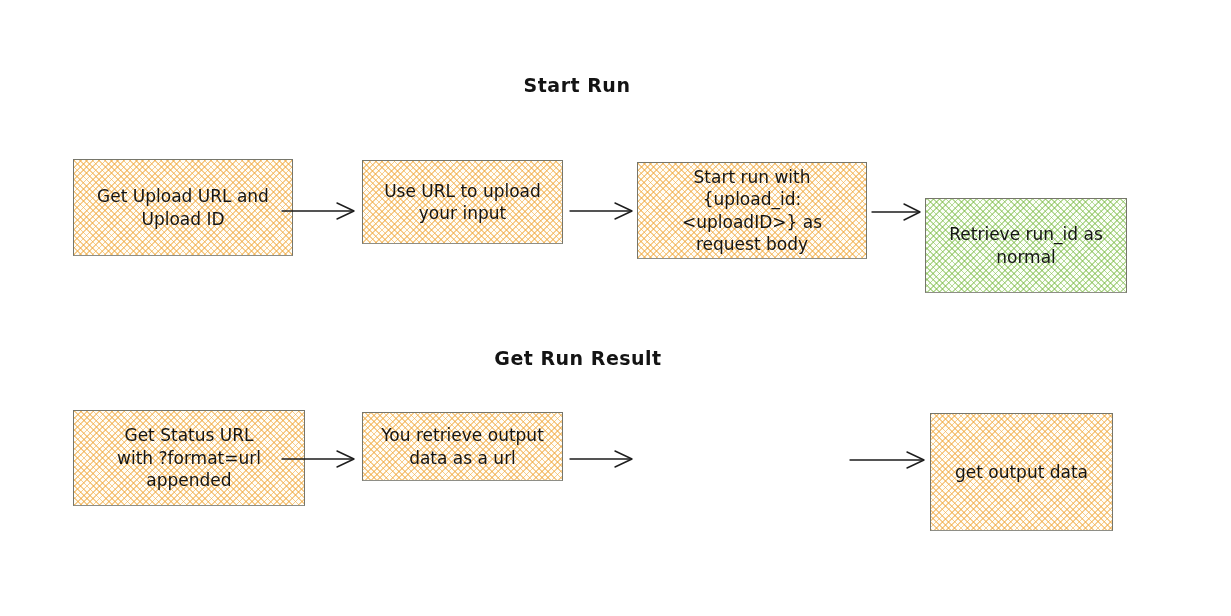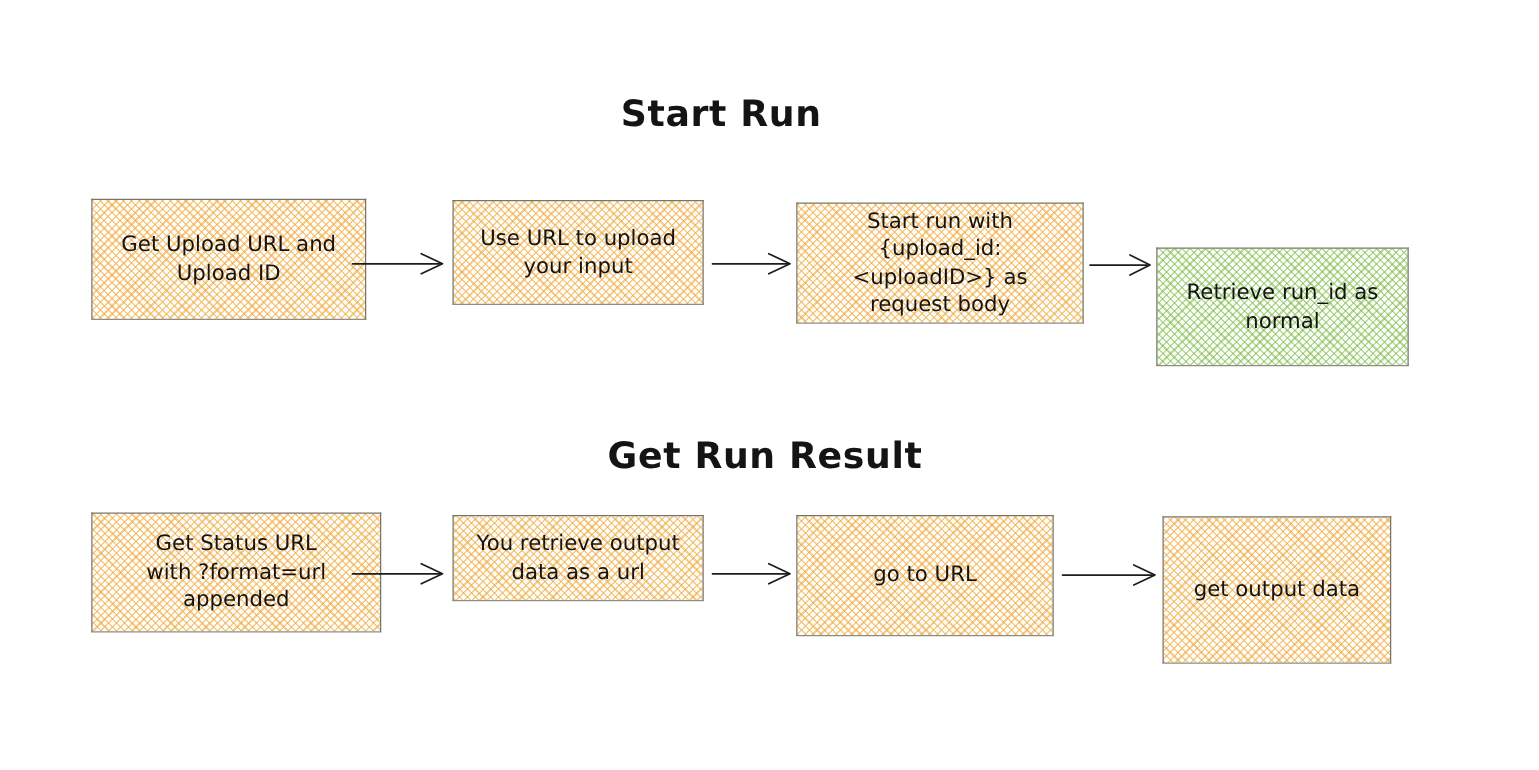--- a/index.html
+++ b/index.html
@@ -11,21 +11,21 @@
     position: relative;
     width: 1231px;
     height: 616px;
     background: var(--background, #ffffff);
     font-family: "DejaVu Sans", "Liberation Sans", sans-serif;
     overflow: hidden;
   }
   .section-title {
     position: absolute;
     transform: translateX(-50%);
-    font-size: 29px;
+    font-size: 19px;
     font-weight: bold;
     letter-spacing: 0.5px;
     color: var(--text, #141414);
     white-space: nowrap;
   }
   .box {
     position: absolute;
     box-sizing: border-box;
     display: flex;
     align-items: center;
@@ -102,21 +102,21 @@
   <svg class="arrow-svg" style="left:871px; top:200px;" width="52" height="24">
     <line x1="1" y1="12" x2="48" y2="12"></line>
     <polyline points="33,4 49,12 33,20"></polyline>
   </svg>
 
   <div class="box fill-green" style="left:925px; top:162px; width:202px; height:95px;margin-top:36px;">
     <span class="label">Retrieve run_id as
 normal</span>
   </div>
 
-  <div class="section-title" style="left:612px; top:347px;">Get Run Result</div>
+  <div class="section-title" style="left:578px; top:347px;">Get Run Result</div>
 
   <div class="box fill-orange" style="left:73px; top:410px; width:232px; height:96px;">
     <span class="label">Get Status URL
 with ?format=url
 appended</span>
   </div>
 
   <svg class="arrow-svg" style="left:281px; top:447px;" width="76" height="24">
     <line x1="1" y1="12" x2="72" y2="12"></line>
     <polyline points="56,4 73,12 56,20"></polyline>
@@ -125,23 +125,20 @@
   <div class="box fill-orange" style="left:362px; top:412px; width:201px; height:69px;">
     <span class="label">You retrieve output
 data as a url</span>
   </div>
 
   <svg class="arrow-svg" style="left:569px; top:447px;" width="66" height="24">
     <line x1="1" y1="12" x2="62" y2="12"></line>
     <polyline points="46,4 63,12 46,20"></polyline>
   </svg>
 
-  <div class="box fill-orange" style="left:637px; top:412px; width:206px; height:97px;">
-    <span class="label">go to URL</span>
-  </div>
 
   <svg class="arrow-svg" style="left:849px; top:448px;" width="78" height="24">
     <line x1="1" y1="12" x2="74" y2="12"></line>
     <polyline points="58,4 75,12 58,20"></polyline>
   </svg>
 
   <div class="box fill-orange" style="left:930px; top:413px; width:183px; height:118px;">
     <span class="label">get output data</span>
   </div>
 

